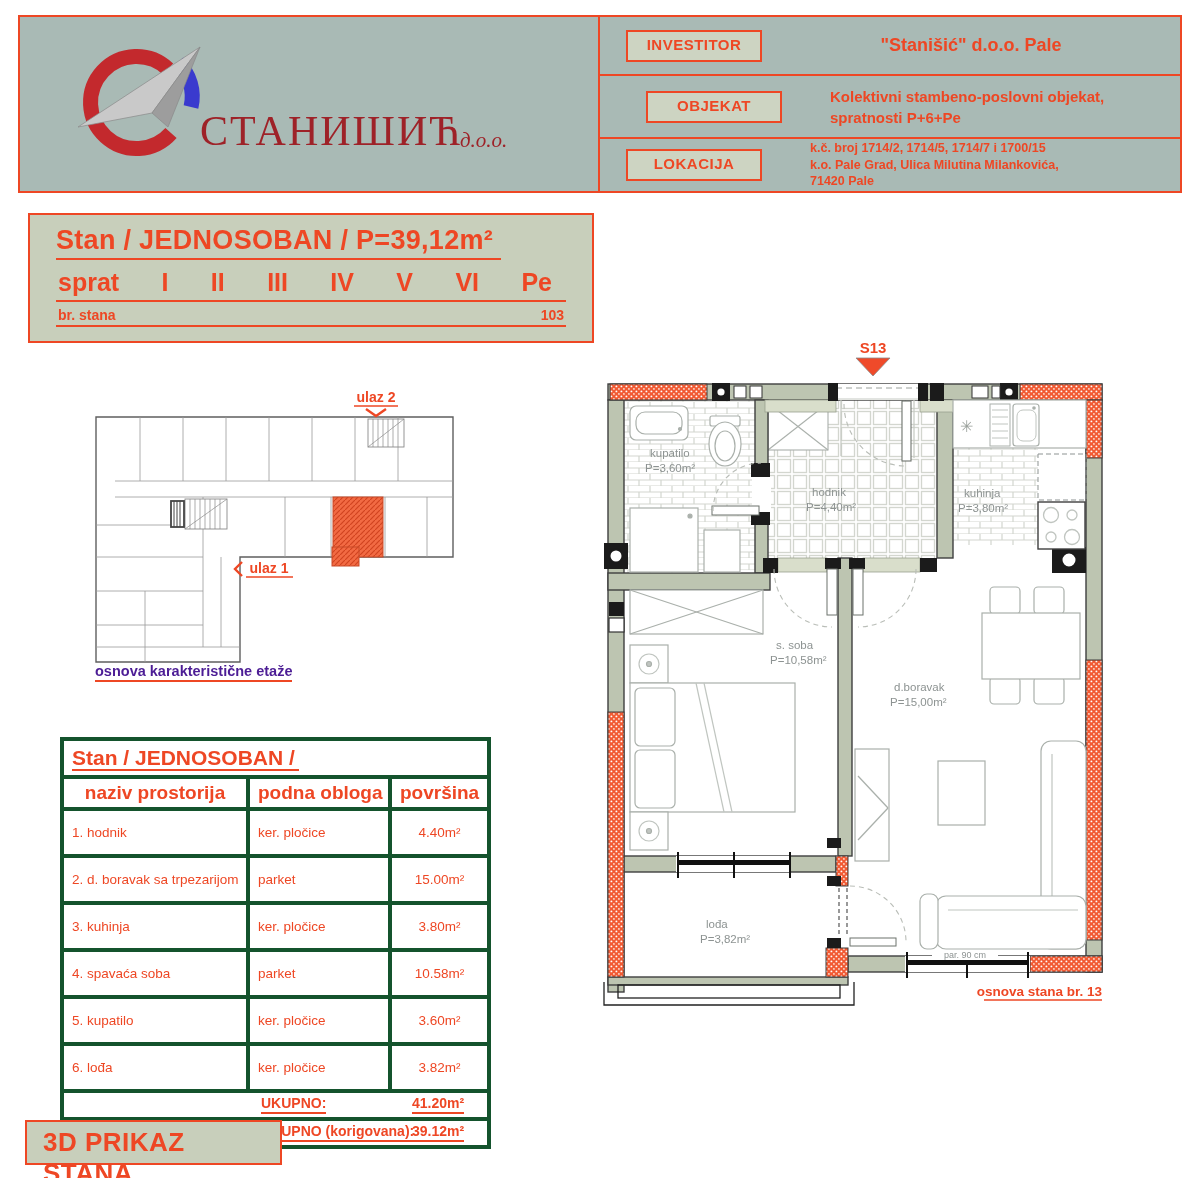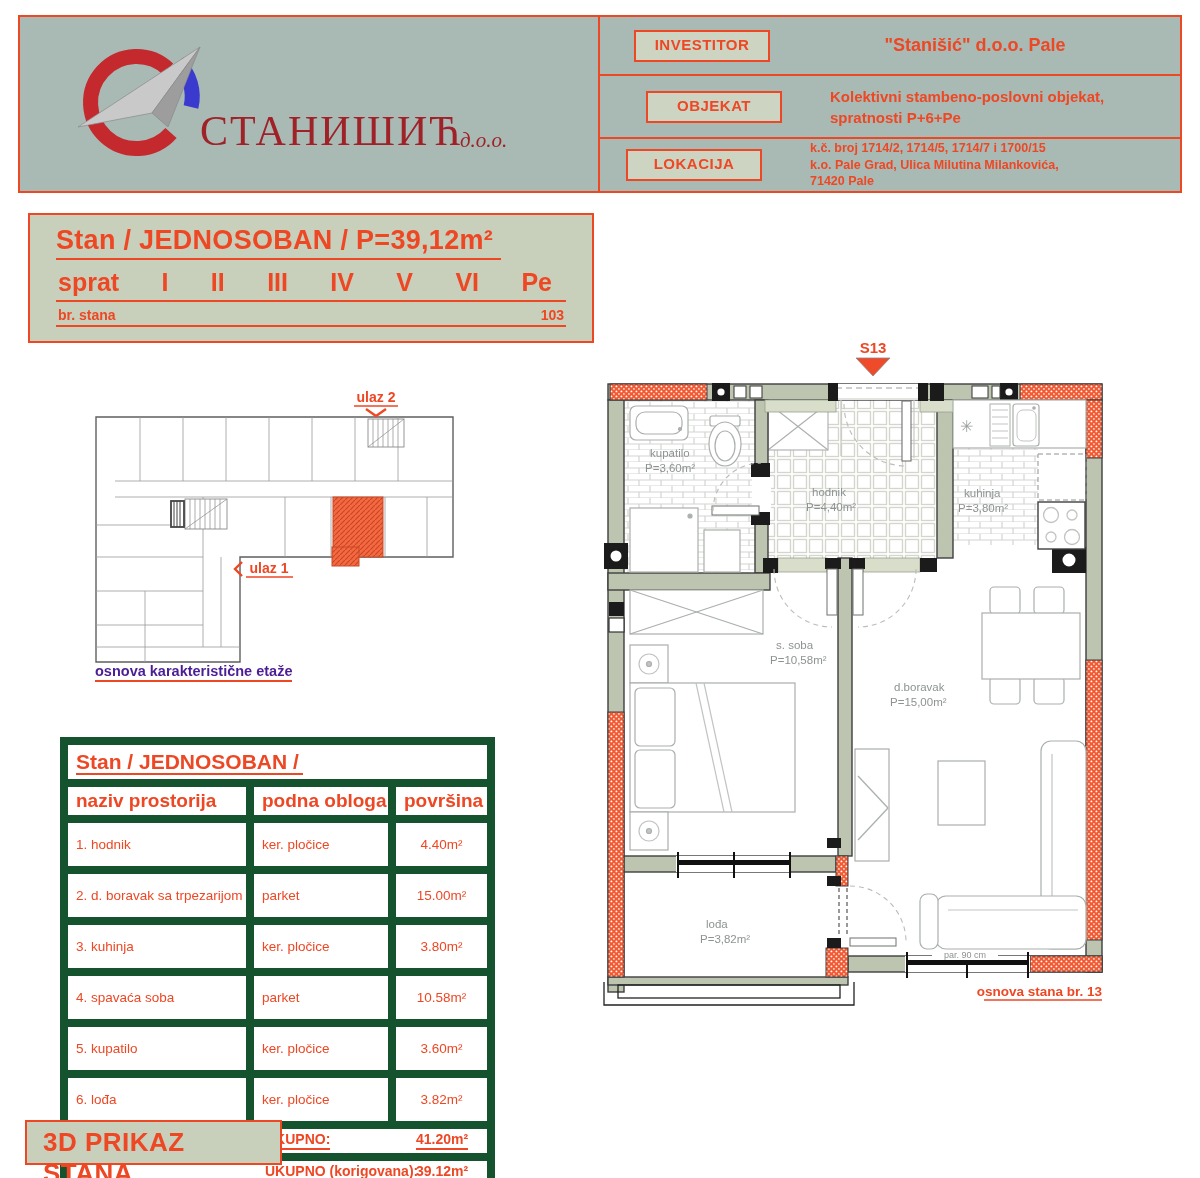--- a/index.html
+++ b/index.html
@@ -6,21 +6,21 @@
   body{width:1200px;height:1178px;position:relative;background:#fff;
        font-family:"Liberation Sans",sans-serif;overflow:hidden;}
 
   
   .header{position:absolute;left:18px;top:15px;width:1160px;height:174px;
           background:#a9bab5;border:2px solid #ee4724;}
   .logo-area{position:absolute;left:0;top:0;width:612px;height:100%;}
   .info-area{position:absolute;left:578px;top:0;right:0;bottom:0;
              border-left:2px solid #ee4724;display:flex;flex-direction:column;}
   .info-row{display:flex;align-items:center;}
-  .info-row.r1{height:57px;margin-left:8px;}
+  .info-row.r1{height:57px;}
   .info-row.r2{height:61px;border-top:2px solid #ee4724;padding-left:20px;}
   .info-row.r3{flex:1;border-top:2px solid #ee4724;}
   .info-label{width:132px;margin-left:26px;height:28px;line-height:26px;flex:none;
               text-align:center;border:2px solid #ee4724;background:#cdd4c2;
               color:#ee4724;font-weight:bold;font-size:15px;letter-spacing:.5px;}
   .r1 .info-value{flex:1;text-align:center;font-size:18px;color:#ee4724;font-weight:bold;}
   .r2 .info-value,.r3 .info-value{margin-left:48px;color:#ee4724;font-weight:bold;}
   .r2 .info-value{font-size:15px;line-height:1.4;}
   .r3 .info-value{font-size:12.5px;line-height:1.35;}
 
@@ -38,25 +38,25 @@
             border-bottom:2px solid #ee4724;padding:0 2px 2px 2px;}
 
   
   .site-caption{position:absolute;left:95px;top:662px;}
   .site-caption span{display:inline-block;color:#4c1d95;font-weight:bold;font-size:14.5px;
             border-bottom:2px solid #ee4724;padding-bottom:1px;}
 
   
   .room-table{position:absolute;left:60px;top:737px;}
   .room-table table{border-collapse:collapse;width:427px;table-layout:fixed;}
-  .room-table td,.room-table th{border:8px solid #14532d;color:#ee4724;
+  .room-table td,.room-table th{border:4px solid #14532d;color:#ee4724;
             overflow:hidden;white-space:nowrap;}
   .rt-title{font-size:21px;font-weight:bold;padding:4px 8px;height:26px;text-align:left;}
   .rt-title span{border-bottom:2px solid #ee4724;padding-right:4px;}
-  .rt-head th{font-size:19px;font-weight:bold;padding:1px 8px;height:26px;text-align:left;}
+  .rt-head th{font-size:19px;font-weight:bold;padding:1px 8px;height:26px;text-align:center;}
   .rt-head th.c{text-align:center;}
   .rt-row td{font-size:13.5px;padding:12px 8px;height:19px;text-align:left;}
   .rt-row td.c{text-align:center;}
   .rt-total td{position:relative;height:22px;}
   .t-label{position:absolute;left:197px;top:2px;font-size:14px;font-weight:bold;
            border-bottom:2px solid #ee4724;padding-bottom:1px;}
   .t-value{position:absolute;left:348px;top:2px;font-size:14px;font-weight:bold;
            border-bottom:2px solid #ee4724;padding-bottom:1px;}
 
   

